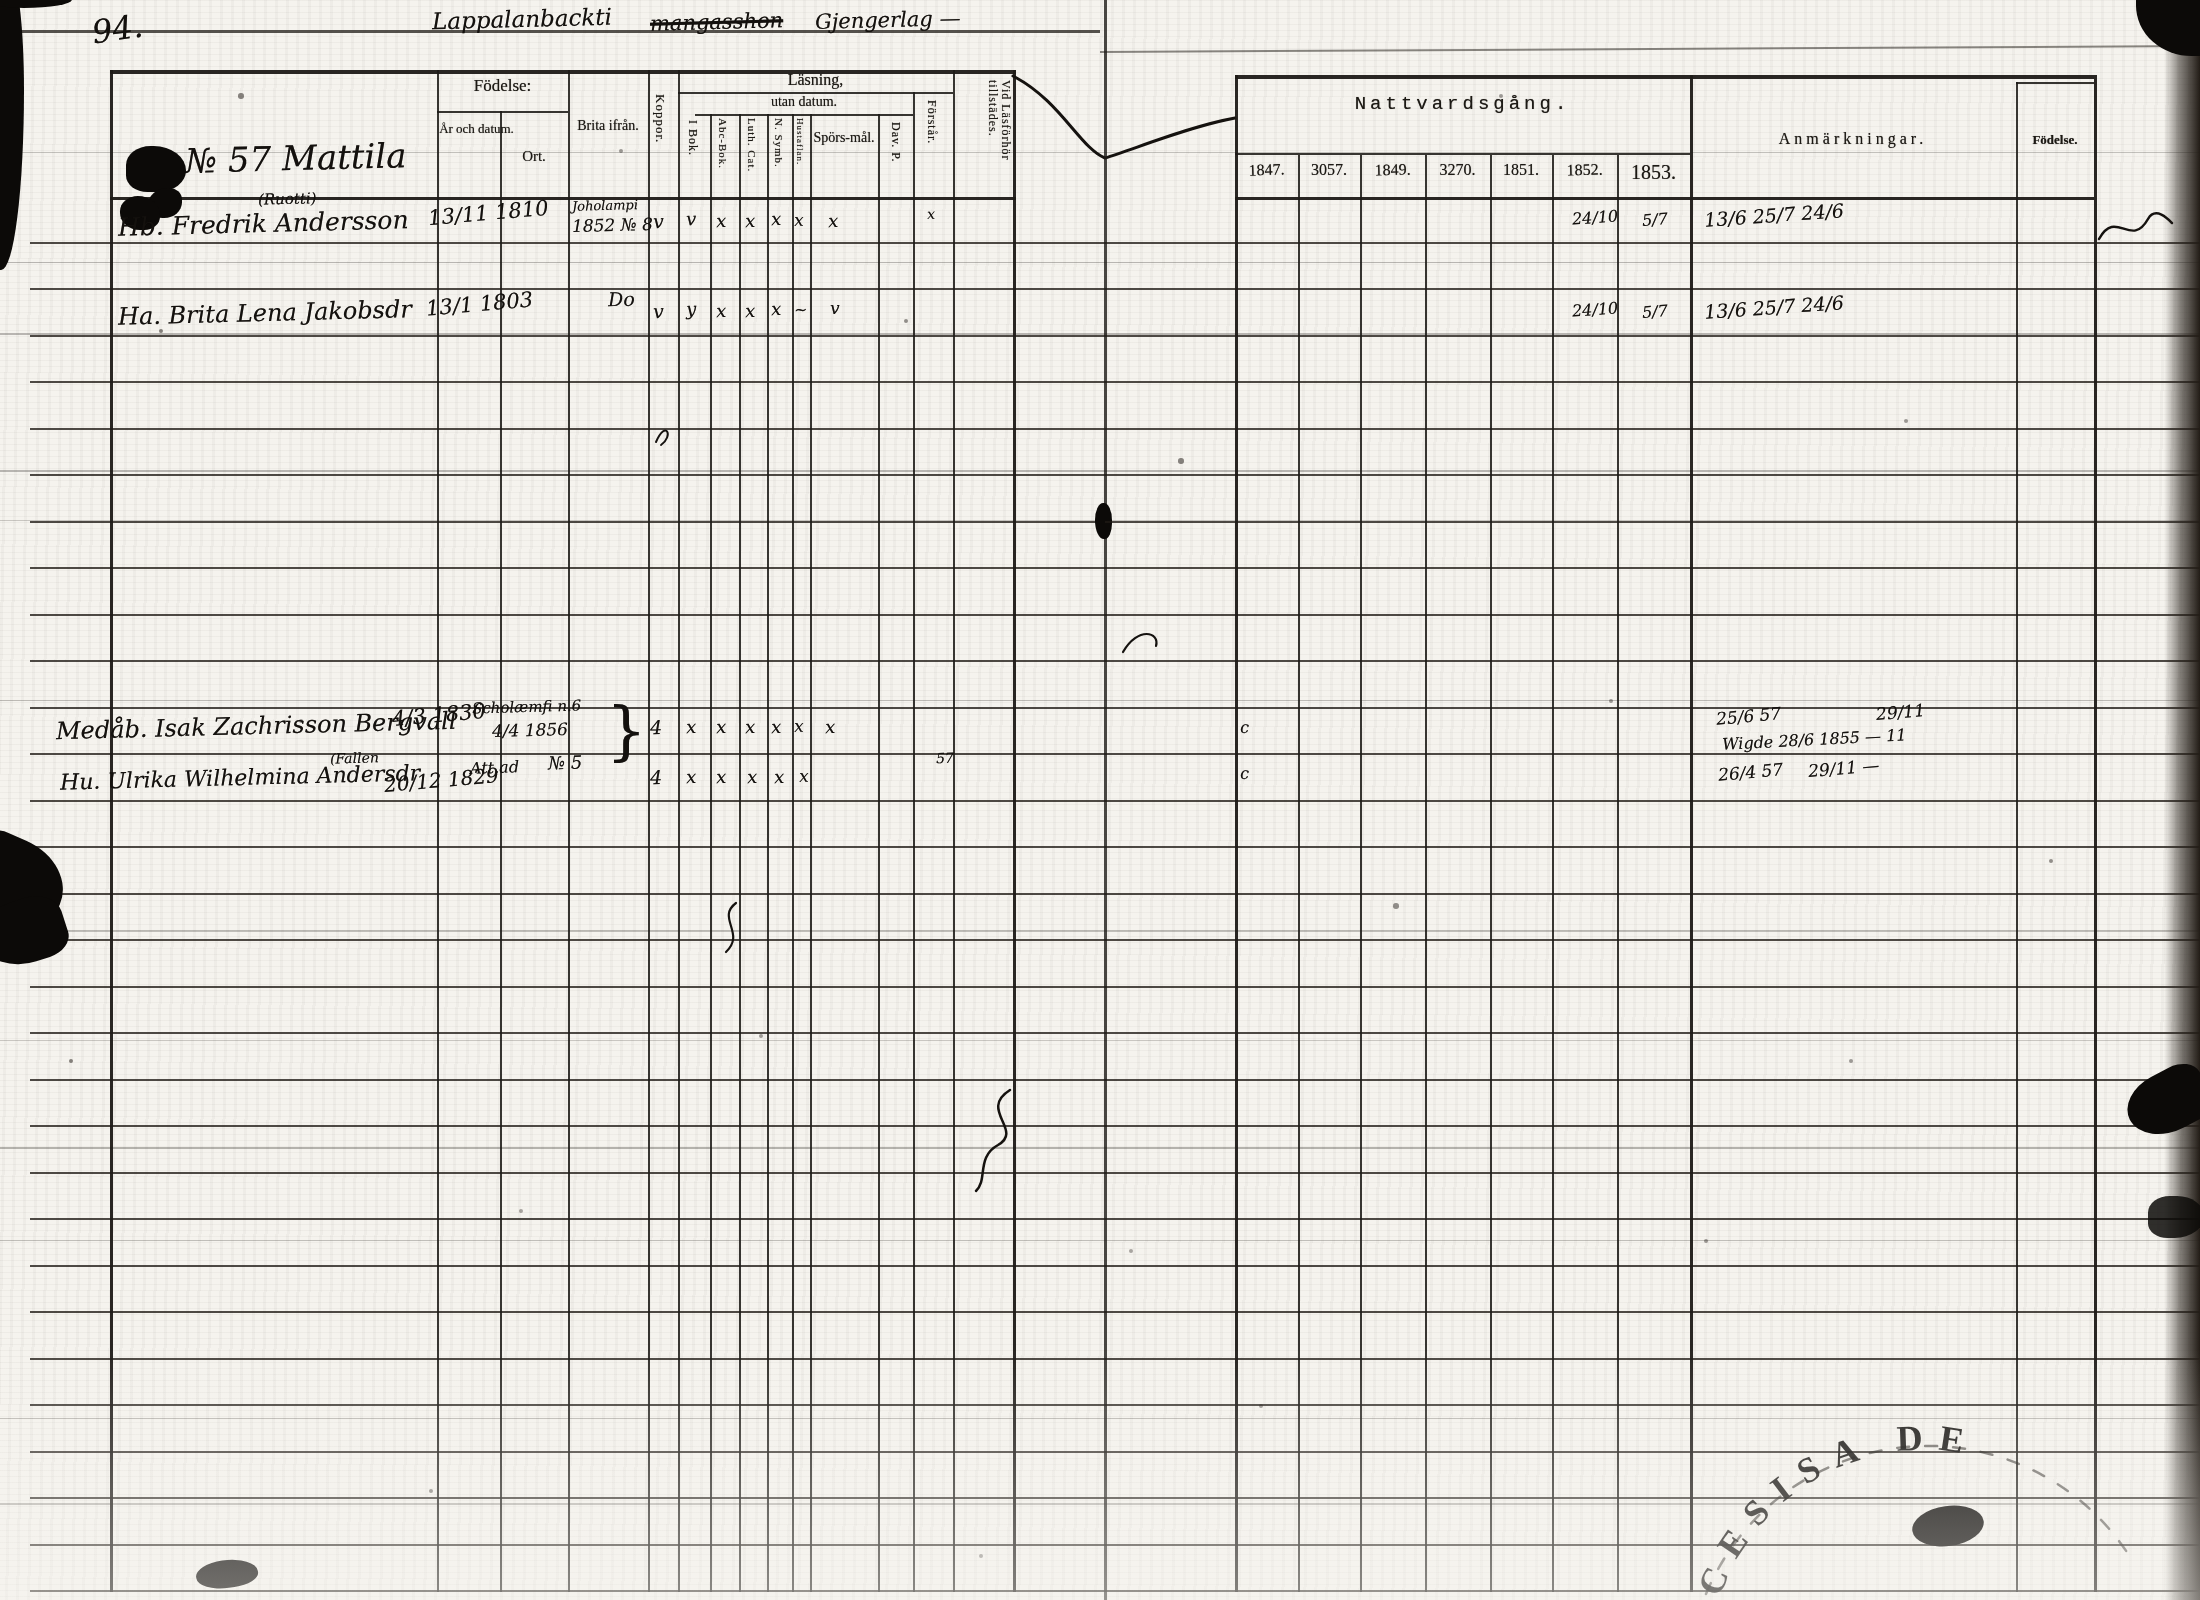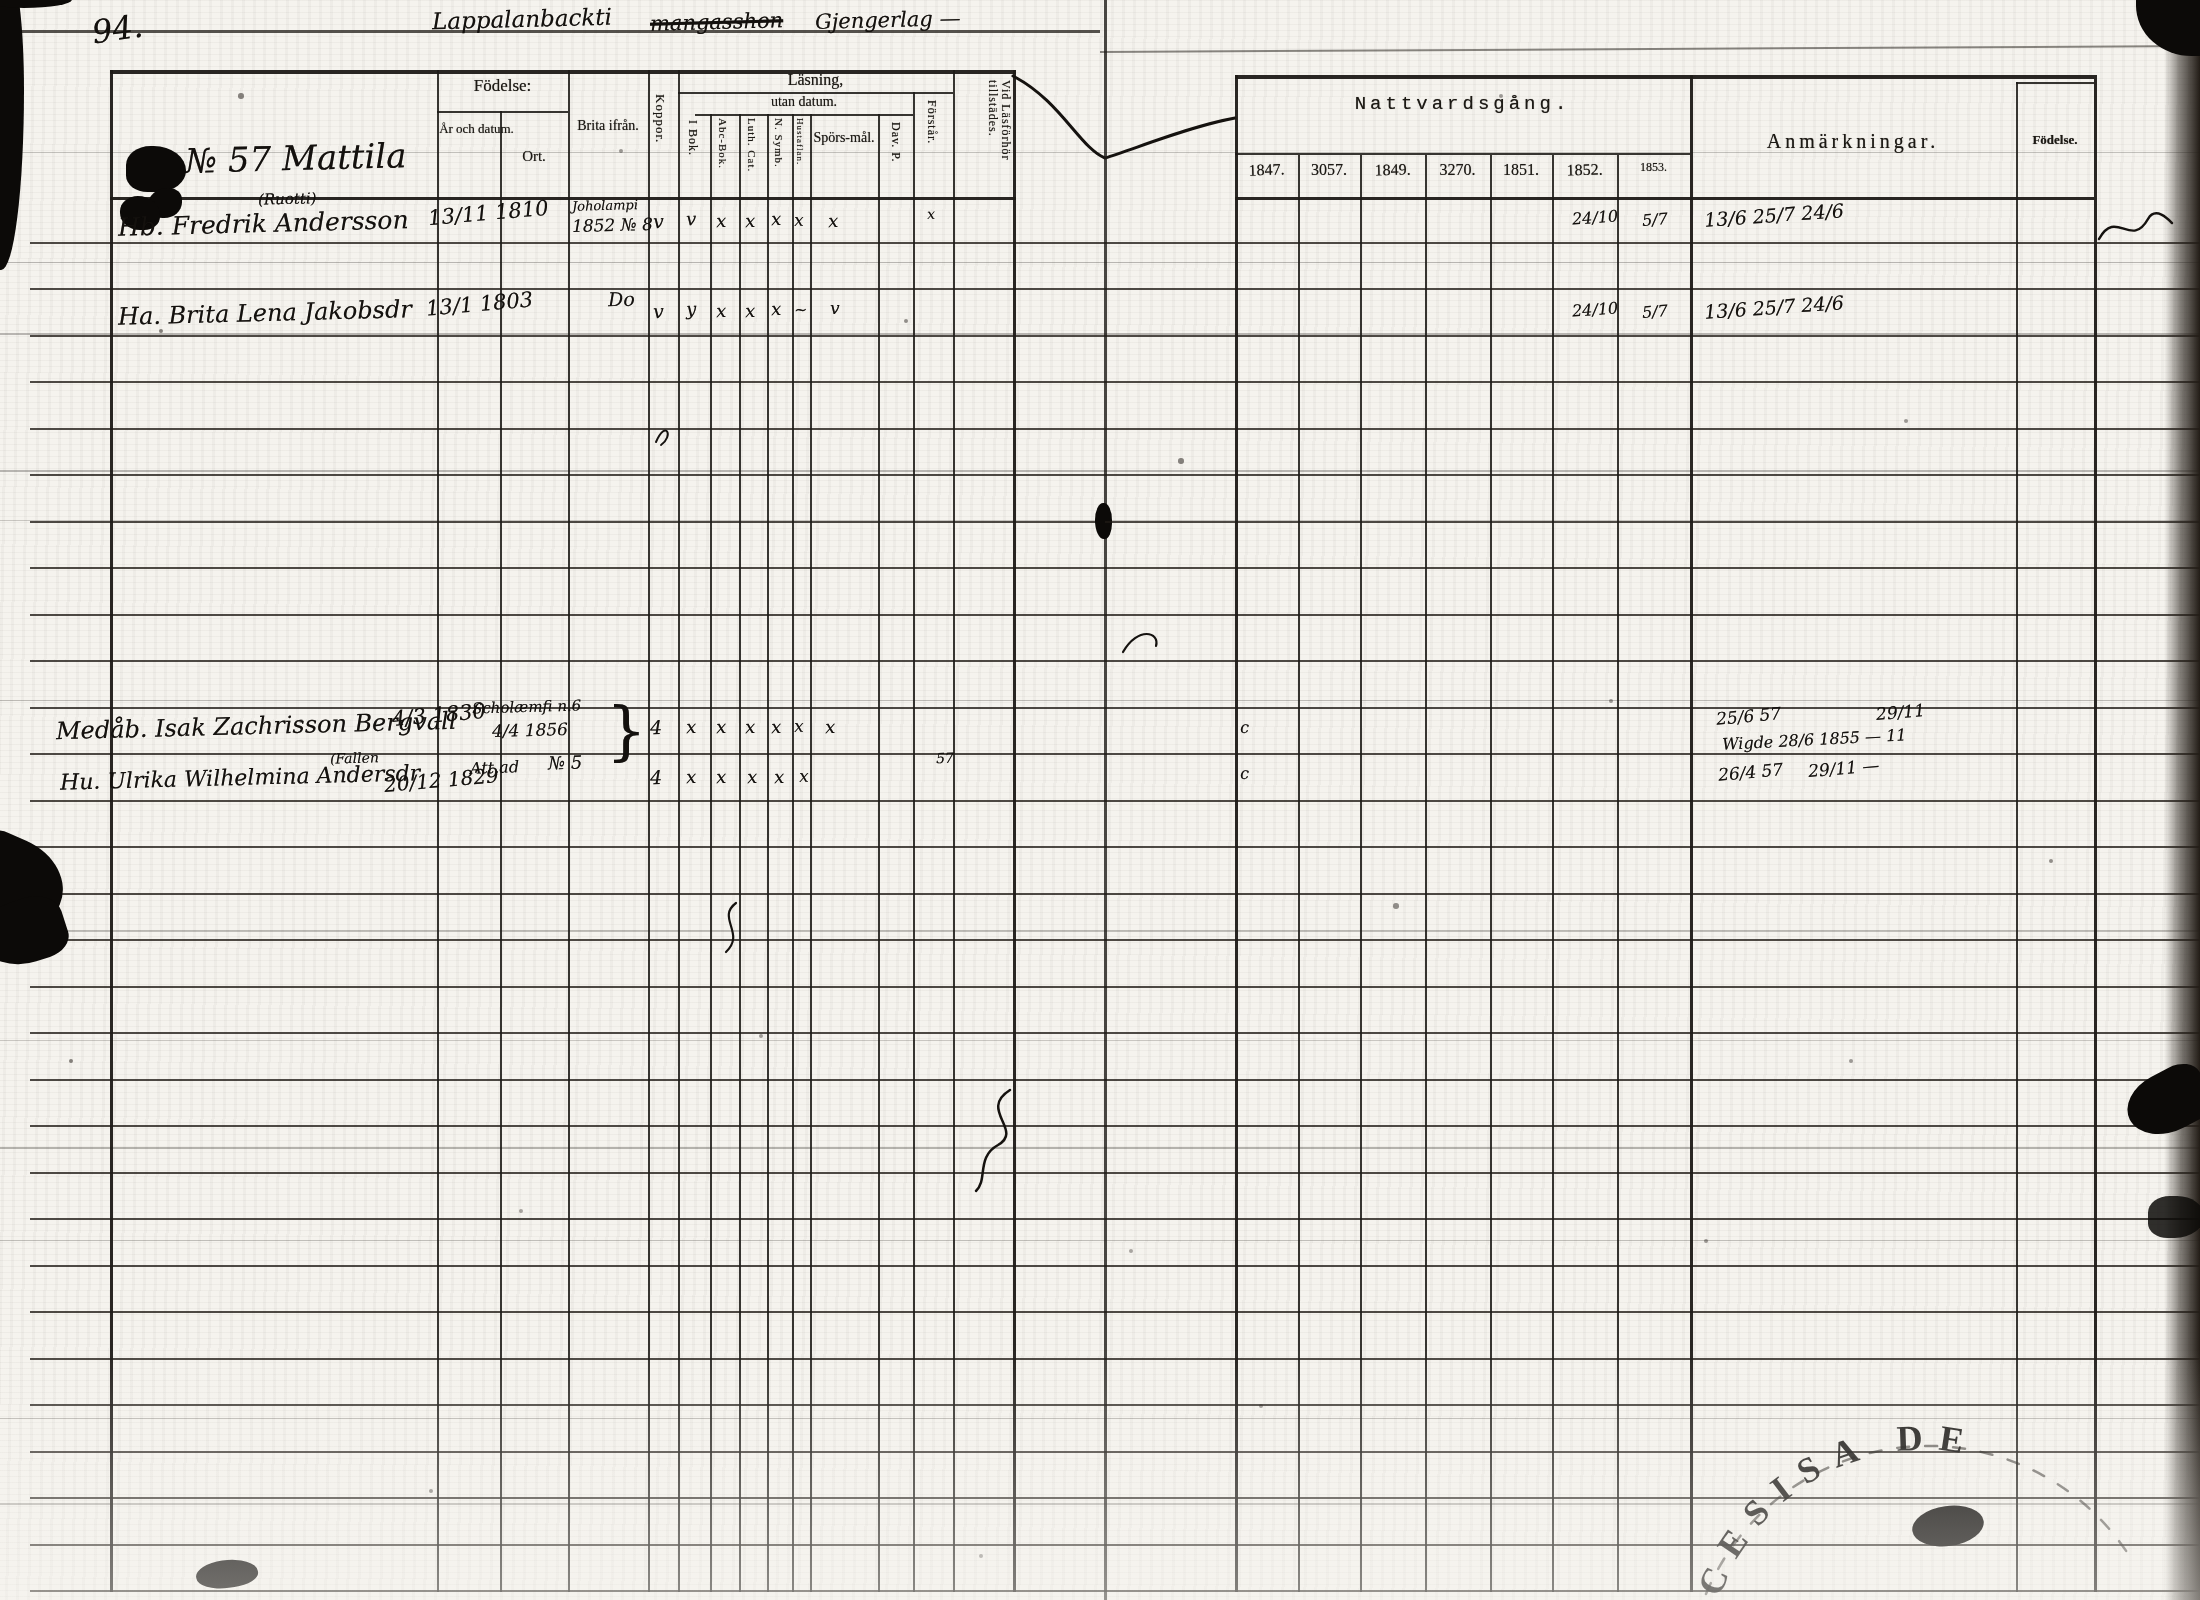--- a/index.html
+++ b/index.html
@@ -189,22 +189,22 @@
   <div class="vl" style="left:2016px;top:82px;height:1510px;"></div>
   <div class="vl thick" style="left:2094px;top:75px;height:1517px;width:3px;"></div>
 
   <div class="pr ctr" style="left:1235px;top:94px;width:455px;font-size:19px;letter-spacing:4px;font-family:Liberation Mono, monospace;">Nattvardsgång.</div>
   <div class="pr ctr" style="left:1235px;top:161px;width:63px;font-size:16px;transform:rotate(-2deg);">1847.</div>
   <div class="pr ctr" style="left:1298px;top:161px;width:62px;font-size:16px;">3057.</div>
   <div class="pr ctr" style="left:1360px;top:161px;width:65px;font-size:16px;transform:rotate(-1.5deg);">1849.</div>
   <div class="pr ctr" style="left:1425px;top:161px;width:65px;font-size:16px;">3270.</div>
   <div class="pr ctr" style="left:1490px;top:161px;width:62px;font-size:16px;">1851.</div>
   <div class="pr ctr" style="left:1552px;top:161px;width:65px;font-size:16px;transform:rotate(-1.5deg);">1852.</div>
-  <div class="pr ctr" style="left:1617px;top:161px;width:73px;font-size:12px;">1853.</div>
-  <div class="pr ctr" style="left:1690px;top:130px;width:326px;font-size:20px;letter-spacing:4px;">Anmärkningar.</div>
+  <div class="pr ctr" style="left:1617px;top:161px;width:73px;font-size:20px;">1853.</div>
+  <div class="pr ctr" style="left:1690px;top:130px;width:326px;font-size:16px;letter-spacing:4px;">Anmärkningar.</div>
   <div class="pr ctr" style="left:2016px;top:133px;width:78px;font-size:13px;font-weight:bold;">Födelse.</div>
 
   <div class="ink" style="left:1572px;top:208px;font-size:16px;transform:rotate(-4deg);">24/10</div>
   <div class="ink" style="left:1642px;top:210px;font-size:16px;transform:rotate(-4deg);">5/7</div>
   <div class="ink" style="left:1704px;top:204px;font-size:19px;transform:rotate(-4deg);">13/6  25/7  24/6</div>
 
   <div class="ink" style="left:1572px;top:300px;font-size:16px;transform:rotate(-4deg);">24/10</div>
   <div class="ink" style="left:1642px;top:302px;font-size:16px;transform:rotate(-4deg);">5/7</div>
   <div class="ink" style="left:1704px;top:296px;font-size:19px;transform:rotate(-4deg);">13/6  25/7  24/6</div>
 

